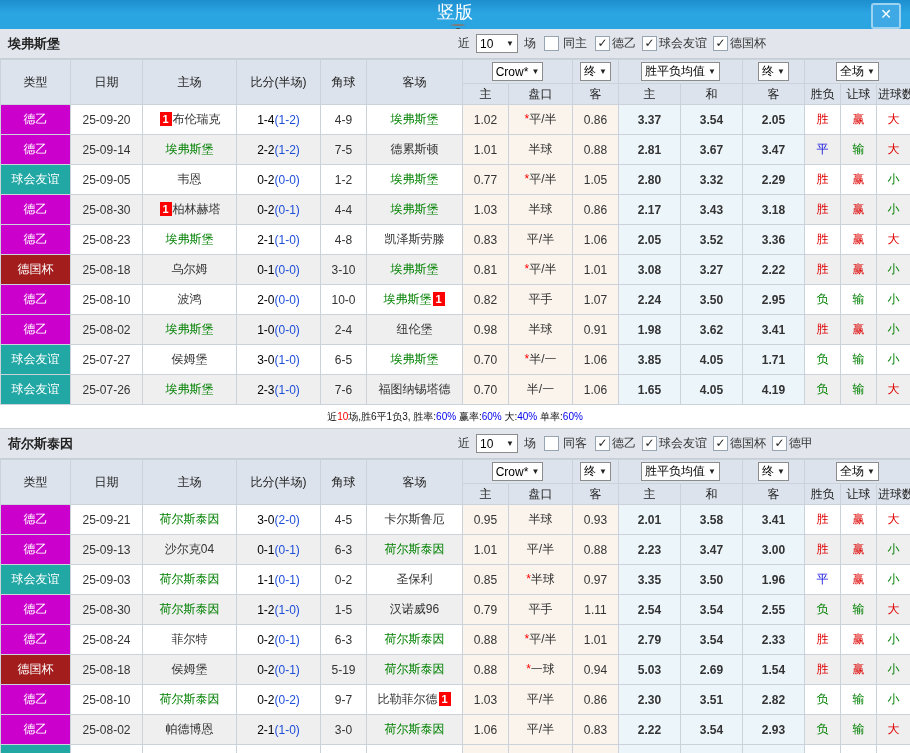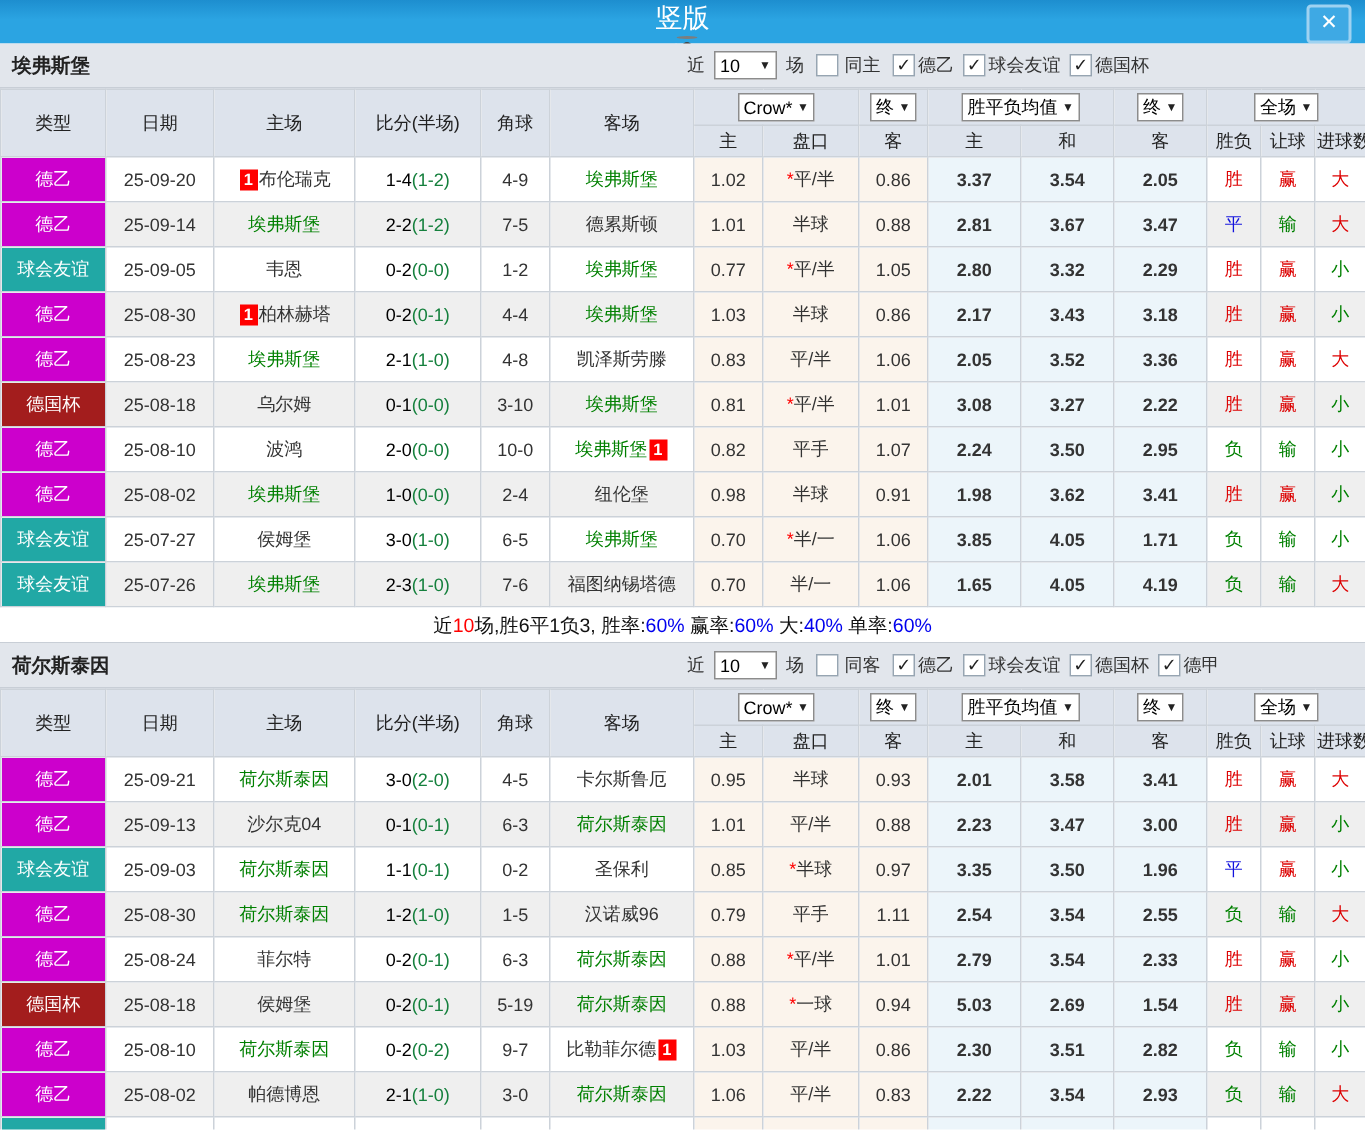--- a/index.html
+++ b/index.html
@@ -46,27 +46,27 @@
   tbody td.c-asian{background:#fbf4ec !important;}
   tbody td.c-eu{background:#ecf5fa !important;font-weight:bold;}
   td.league{color:#fff;font-size:12px;}
   td.lg-de2{background:#cc00cc !important;}
   td.lg-fr{background:#21a8a5 !important;}
   td.lg-cup{background:#a31d1d !important;}
   .t-red{color:#dd0000;}
   .t-green{color:#008000;}
   .t-blue{color:#1212dd;}
   .score .ft{color:#000000;}
-  .score .ht{color:#15803d;}
+  .score .ht{color:#1d4ed8;}
   .star{color:#ff0000;}
   .badge1{display:inline-block;background:#ff0000;color:#fff;font-weight:bold;
     font-size:11px;line-height:14px;min-width:8px;padding:0 2px;margin:0 1px;}
 
   
-  .summary{height:23px;line-height:23px;text-align:center;font-size:13px;color:#111;
+  .summary{height:23px;line-height:23px;text-align:center;font-size:10px;color:#111;
     border-bottom:1px solid #c8ced6;background:#fff;}
   .summary .t-red2{color:#ff0000;}
   .summary .t-blue2{color:#0000ee;}
 </style>
 </head>
 <body>
 
 <div class="app">
 
   <div class="titlebar">

